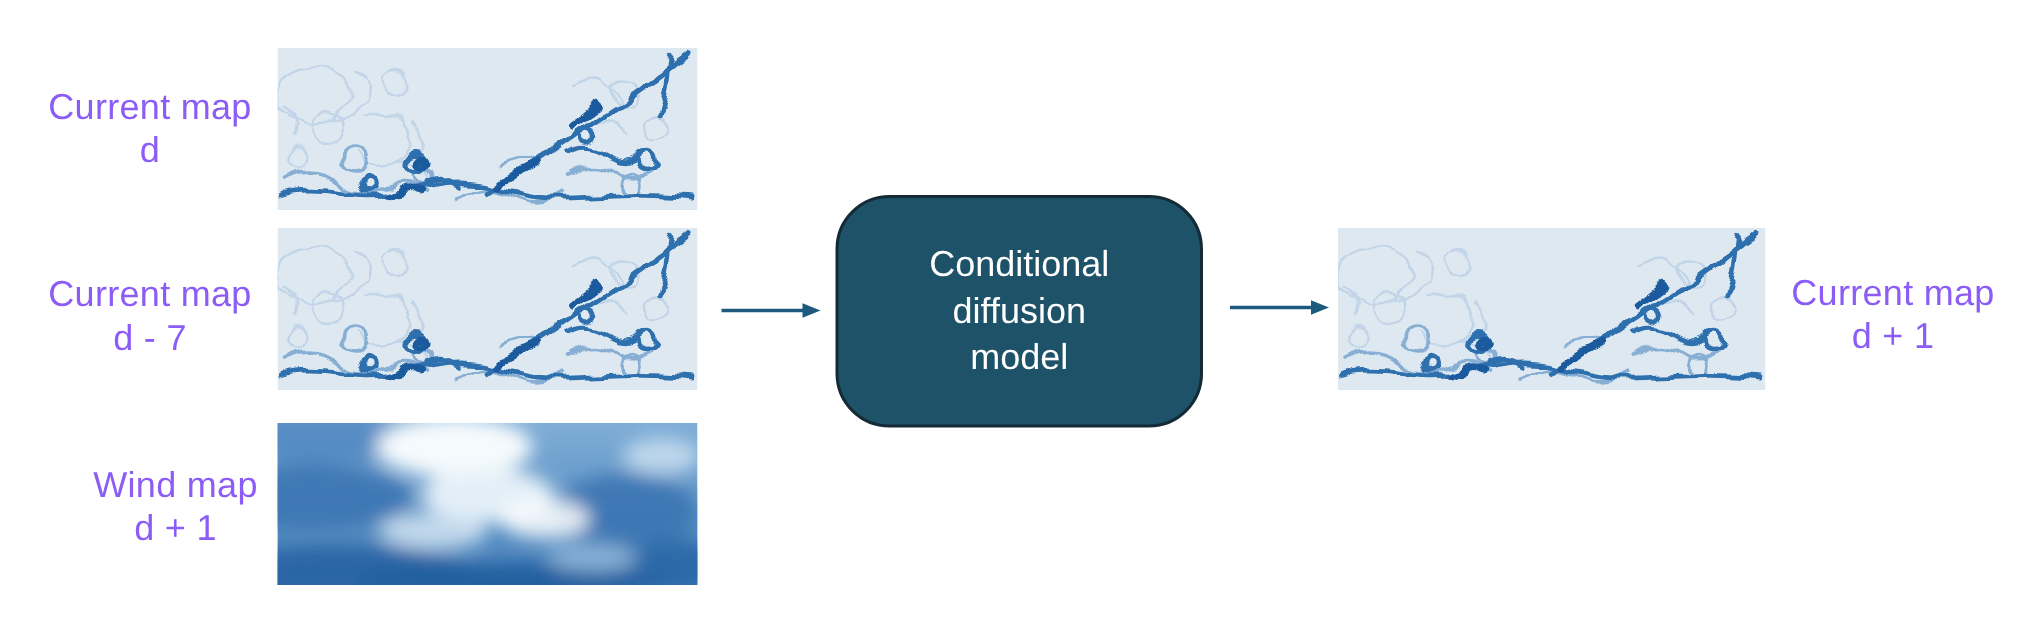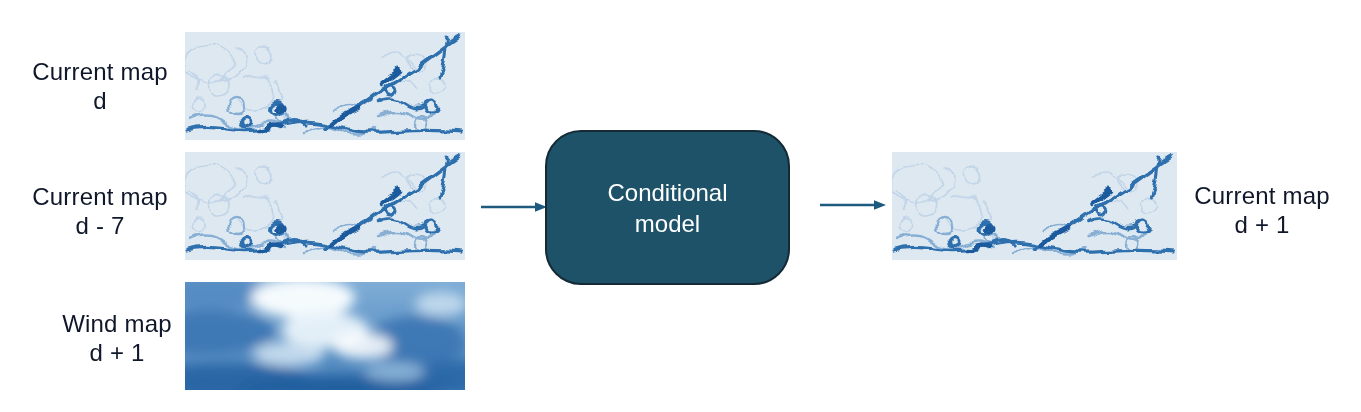--- a/index.html
+++ b/index.html
@@ -9,29 +9,29 @@
     background:#ffffff;
     font-family:"Liberation Sans",sans-serif;
     overflow:hidden;
   }
   .io-label{
     position:absolute;
     width:190px;
     text-align:center;
     font-size:24px;
     line-height:29px;
-    color:#0f172a;
+    color:#8b5cf6;
     letter-spacing:.2px;
   }
   .map-thumb{position:absolute;display:block;}
   .map-thumb svg{display:block;}
   .flow-arrow{position:absolute;width:68px;height:14px;}
   .model-box{
     position:absolute;
-    left:545px;top:130px;
+    left:557px;top:130px;
     width:245px;height:155px;
     background:#1d5268;
     border:2px solid #142b36;
     border-radius:36px;
     box-sizing:border-box;
     display:flex;
     flex-direction:column;
     align-items:center;
     justify-content:center;
     color:#ffffff;
@@ -162,20 +162,21 @@
   </div>
 
   <div class="flow-arrow" style="left:480px;top:200px;">
     <svg width="68" height="14" viewBox="0 0 68 14">
         <use href="#g-arrow"></use>
       </svg>
   </div>
 
   <div class="model-box">
     <div>Conditional</div>
+    <div>diffusion</div>
     <div>model</div>
   </div>
 
   <div class="flow-arrow" style="left:819px;top:198px;">
     <svg width="68" height="14" viewBox="0 0 68 14">
         <use href="#g-arrow"></use>
       </svg>
   </div>
 
   <div class="map-thumb" style="left:892px;top:152px;">

